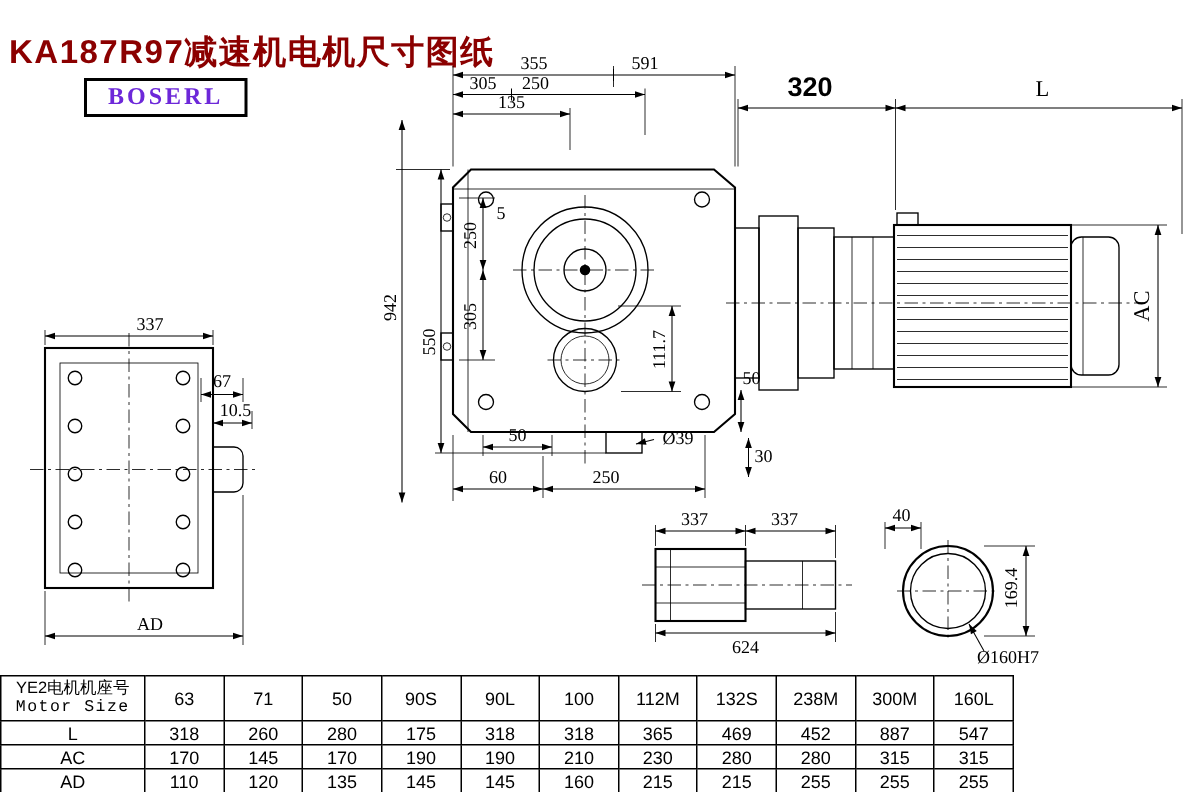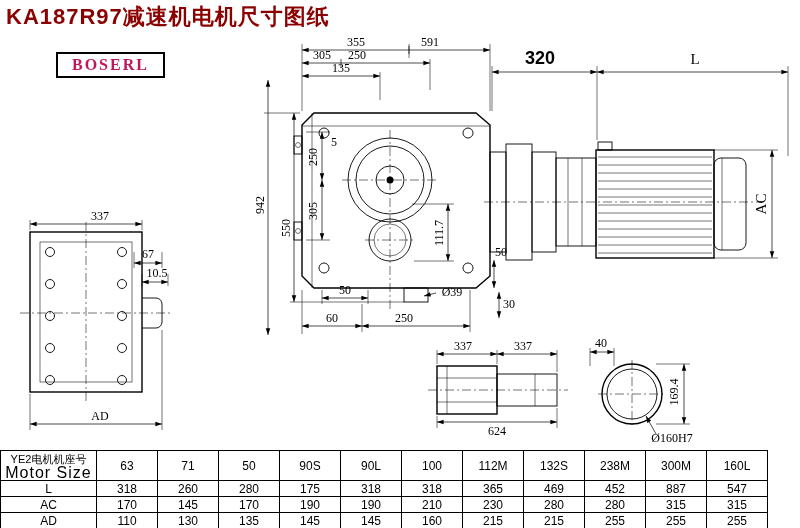--- a/index.html
+++ b/index.html
@@ -1,48 +1,48 @@
 <!DOCTYPE html>
 <html><head>
 <meta charset="utf-8">
 <style>
   html,body{margin:0;padding:0;}
   body{width:800px;height:528px;background:#ffffff;position:relative;overflow:hidden;
        font-family:"Liberation Sans",sans-serif;}
-  .title{position:absolute;left:6px;top:2px;font-size:22px;font-weight:bold;
+  .title{position:absolute;left:6px;top:20px;font-size:22px;font-weight:bold;
          color:#8b0000;letter-spacing:1px;white-space:nowrap;}
   .logo{position:absolute;left:56px;top:52px;border:2px solid #000;padding:2px 14px;background:#fff;}
   .logo span{font-family:"Liberation Serif",serif;font-weight:bold;font-size:16px;
-             color:#be185d;letter-spacing:2px;}
+             color:#6d28d9;letter-spacing:2px;}
   svg{position:absolute;left:0;top:0;}
 
   
   .oL{fill:none;stroke:#000;stroke-width:1.4;}
   .oM{fill:none;stroke:#000;stroke-width:0.9;}
   .oT{fill:none;stroke:#000;stroke-width:0.55;}
   .fin{stroke:#000;stroke-width:0.55;}
   .ext{stroke:#000;stroke-width:0.55;}
   .cl{stroke:#000;stroke-width:0.55;stroke-dasharray:9 3 2 3;}
   .dl{stroke:#000;stroke-width:0.7;fill:none;
       marker-start:url(#ms);marker-end:url(#me);}
   .tick{stroke:#000;stroke-width:0.7;}
   .ldr{stroke:#000;stroke-width:0.7;fill:none;marker-end:url(#me);}
   text{font-family:"Liberation Serif",serif;font-size:12px;fill:#000;text-anchor:middle;}
   text.big{font-family:"Liberation Sans",sans-serif;font-weight:bold;font-size:18px;}
   text.lbl{font-size:15px;}
 
   
-  .dwg-table{position:absolute;left:0;top:450px;width:768px;border-collapse:collapse;
+  .dwg-table{position:absolute;left:0;top:450px;width:676px;border-collapse:collapse;
              table-layout:fixed;background:#fff;}
   .dwg-table td{border:1px solid #000;text-align:center;font-size:12px;padding:0;
                 height:15px;color:#000;overflow:hidden;}
   .dwg-table tr.hd td{height:29px;}
   .dwg-table td.c0{width:95px;}
   .c0 .l1{font-size:11px;line-height:13px;}
-  .c0 .l2{font-family:Liberation Sans, sans-serif;font-size:16px;line-height:13px;letter-spacing:1px;}
+  .c0 .l2{font-family:Liberation Mono, monospace;font-size:11px;line-height:13px;letter-spacing:1px;}
 </style>
 </head>
 <body>
 
 <div class="title">KA187R97减速机电机尺寸图纸</div>
 <div class="logo">
   <span>BOSERL</span>
 </div>
 
 <svg width="800" height="450" viewBox="0 0 800 450">
@@ -303,21 +303,21 @@
       <td>210</td>
       <td>230</td>
       <td>280</td>
       <td>280</td>
       <td>315</td>
       <td>315</td>
     </tr>
     <tr>
       <td class="c0">AD</td>
       <td>110</td>
-      <td>130</td>
+      <td>120</td>
       <td>135</td>
       <td>145</td>
       <td>145</td>
       <td>160</td>
       <td>215</td>
       <td>215</td>
       <td>255</td>
       <td>255</td>
       <td>255</td>
     </tr>

